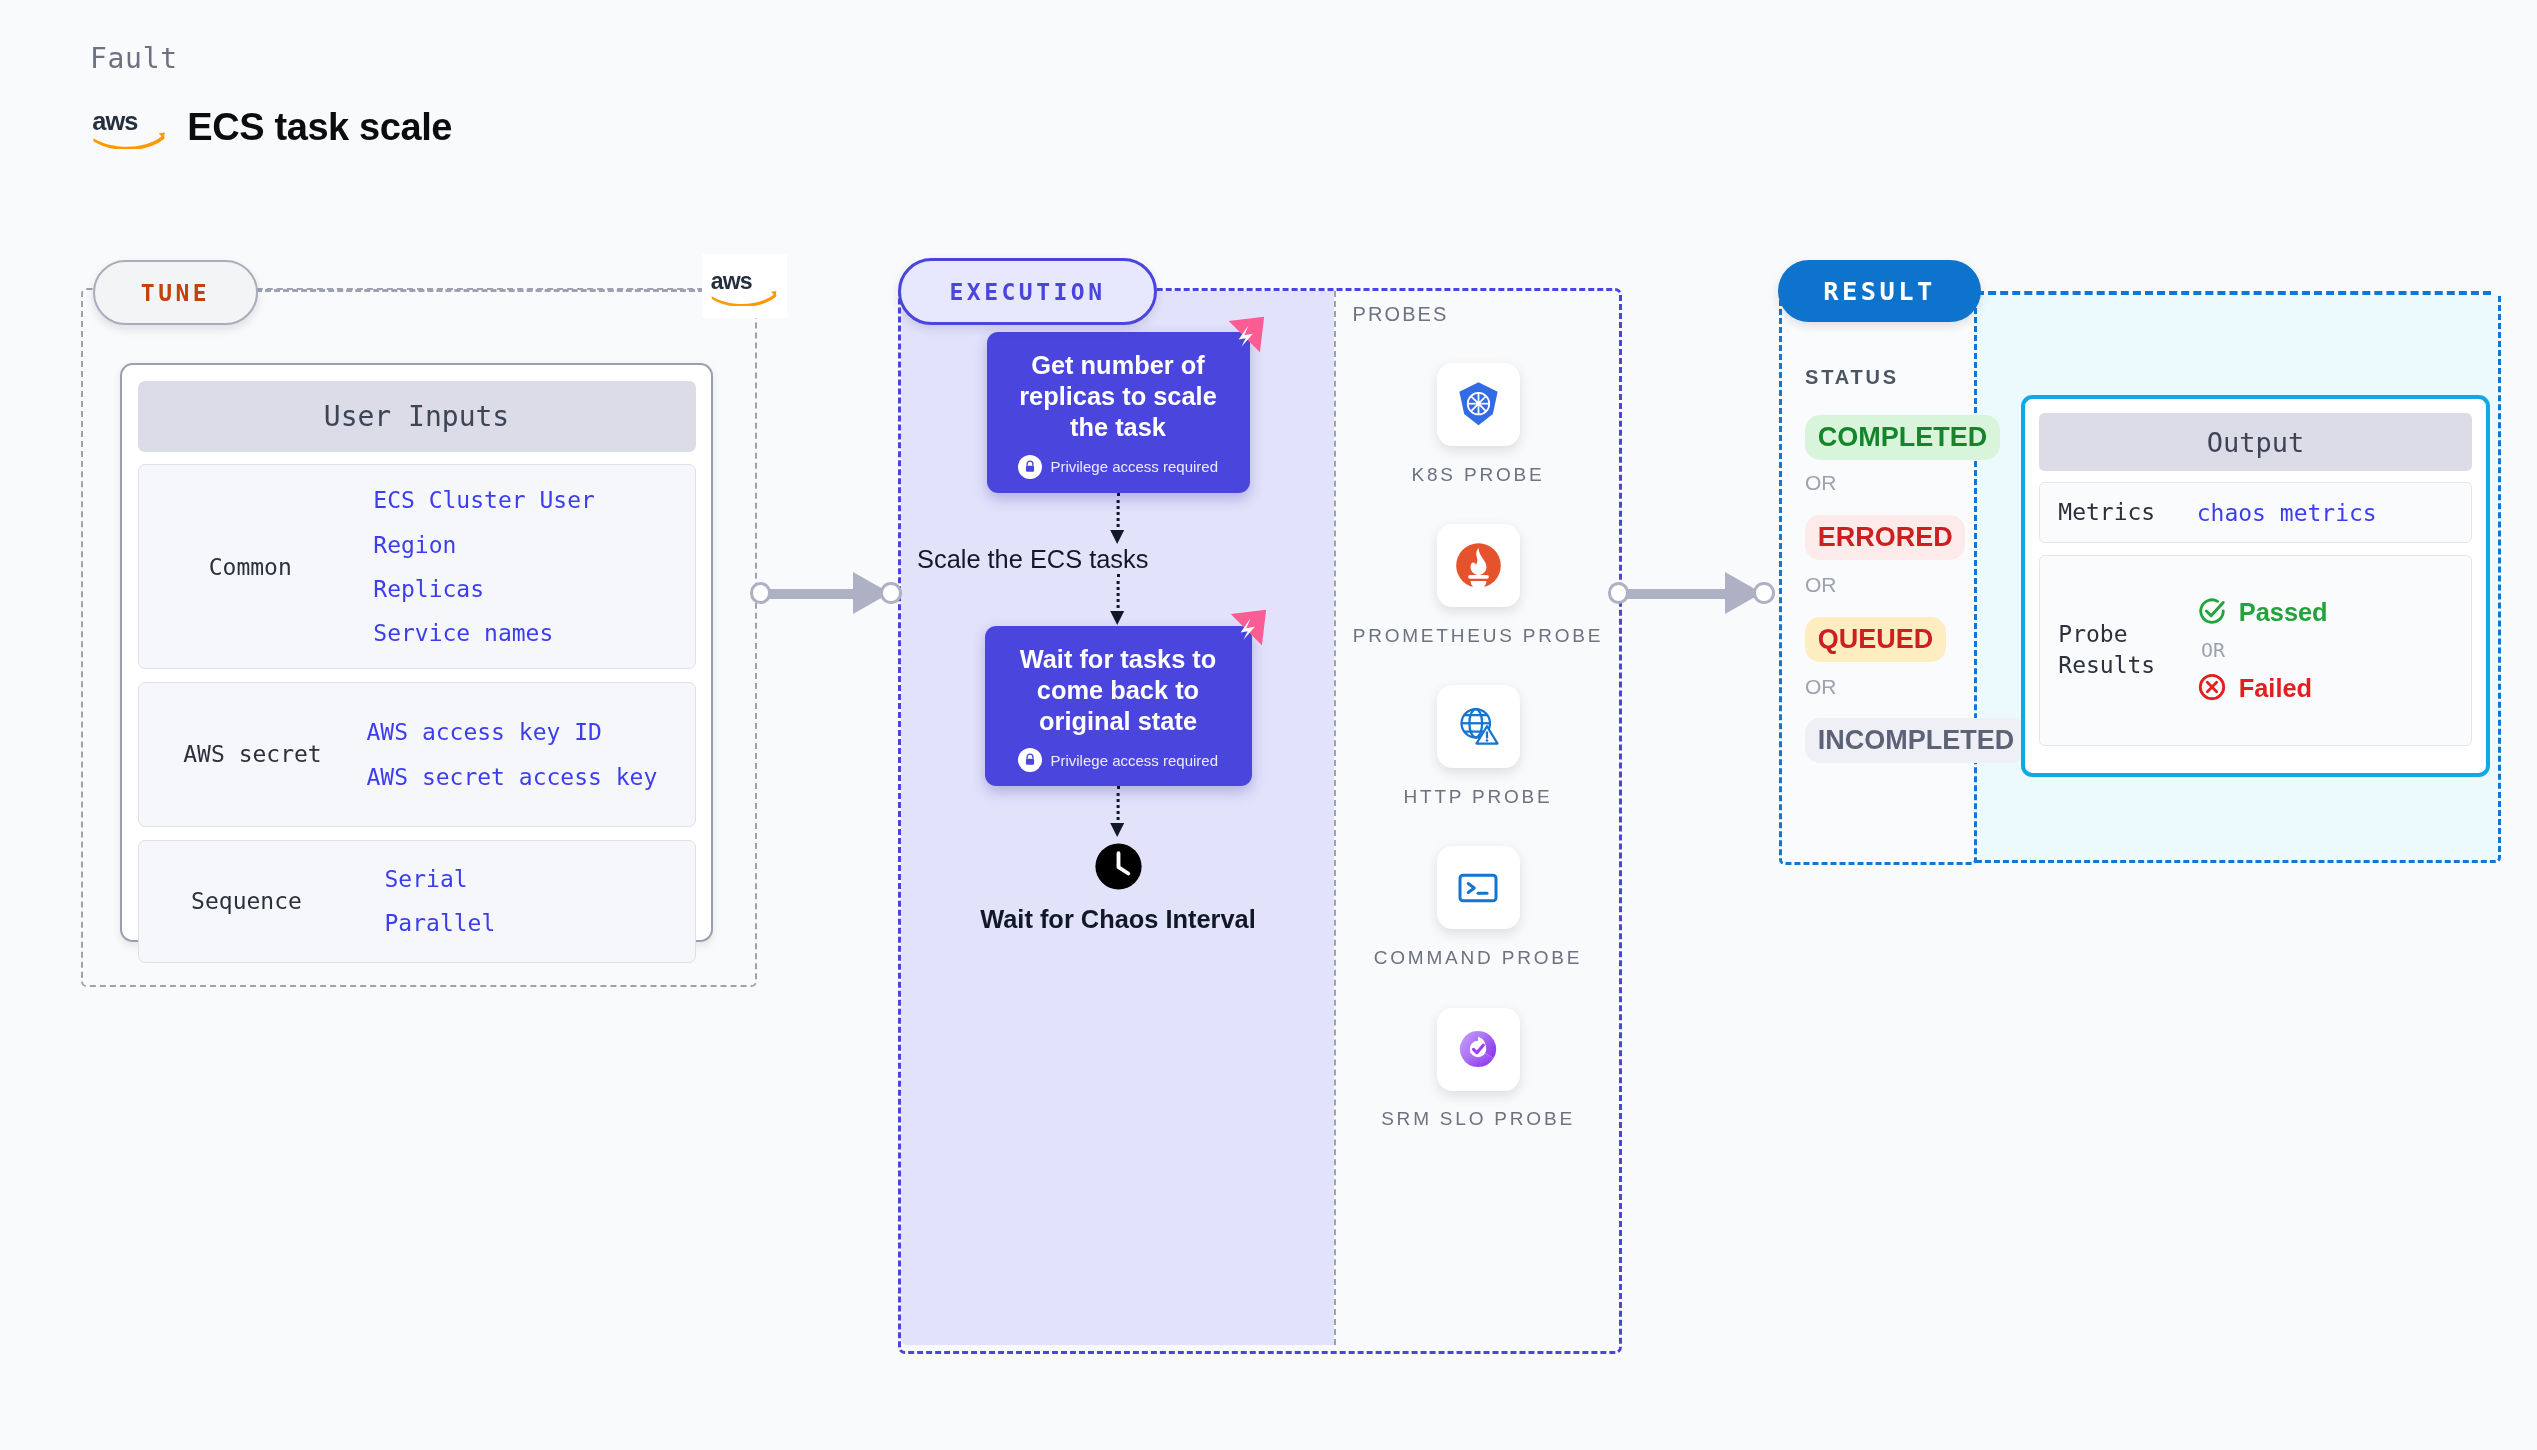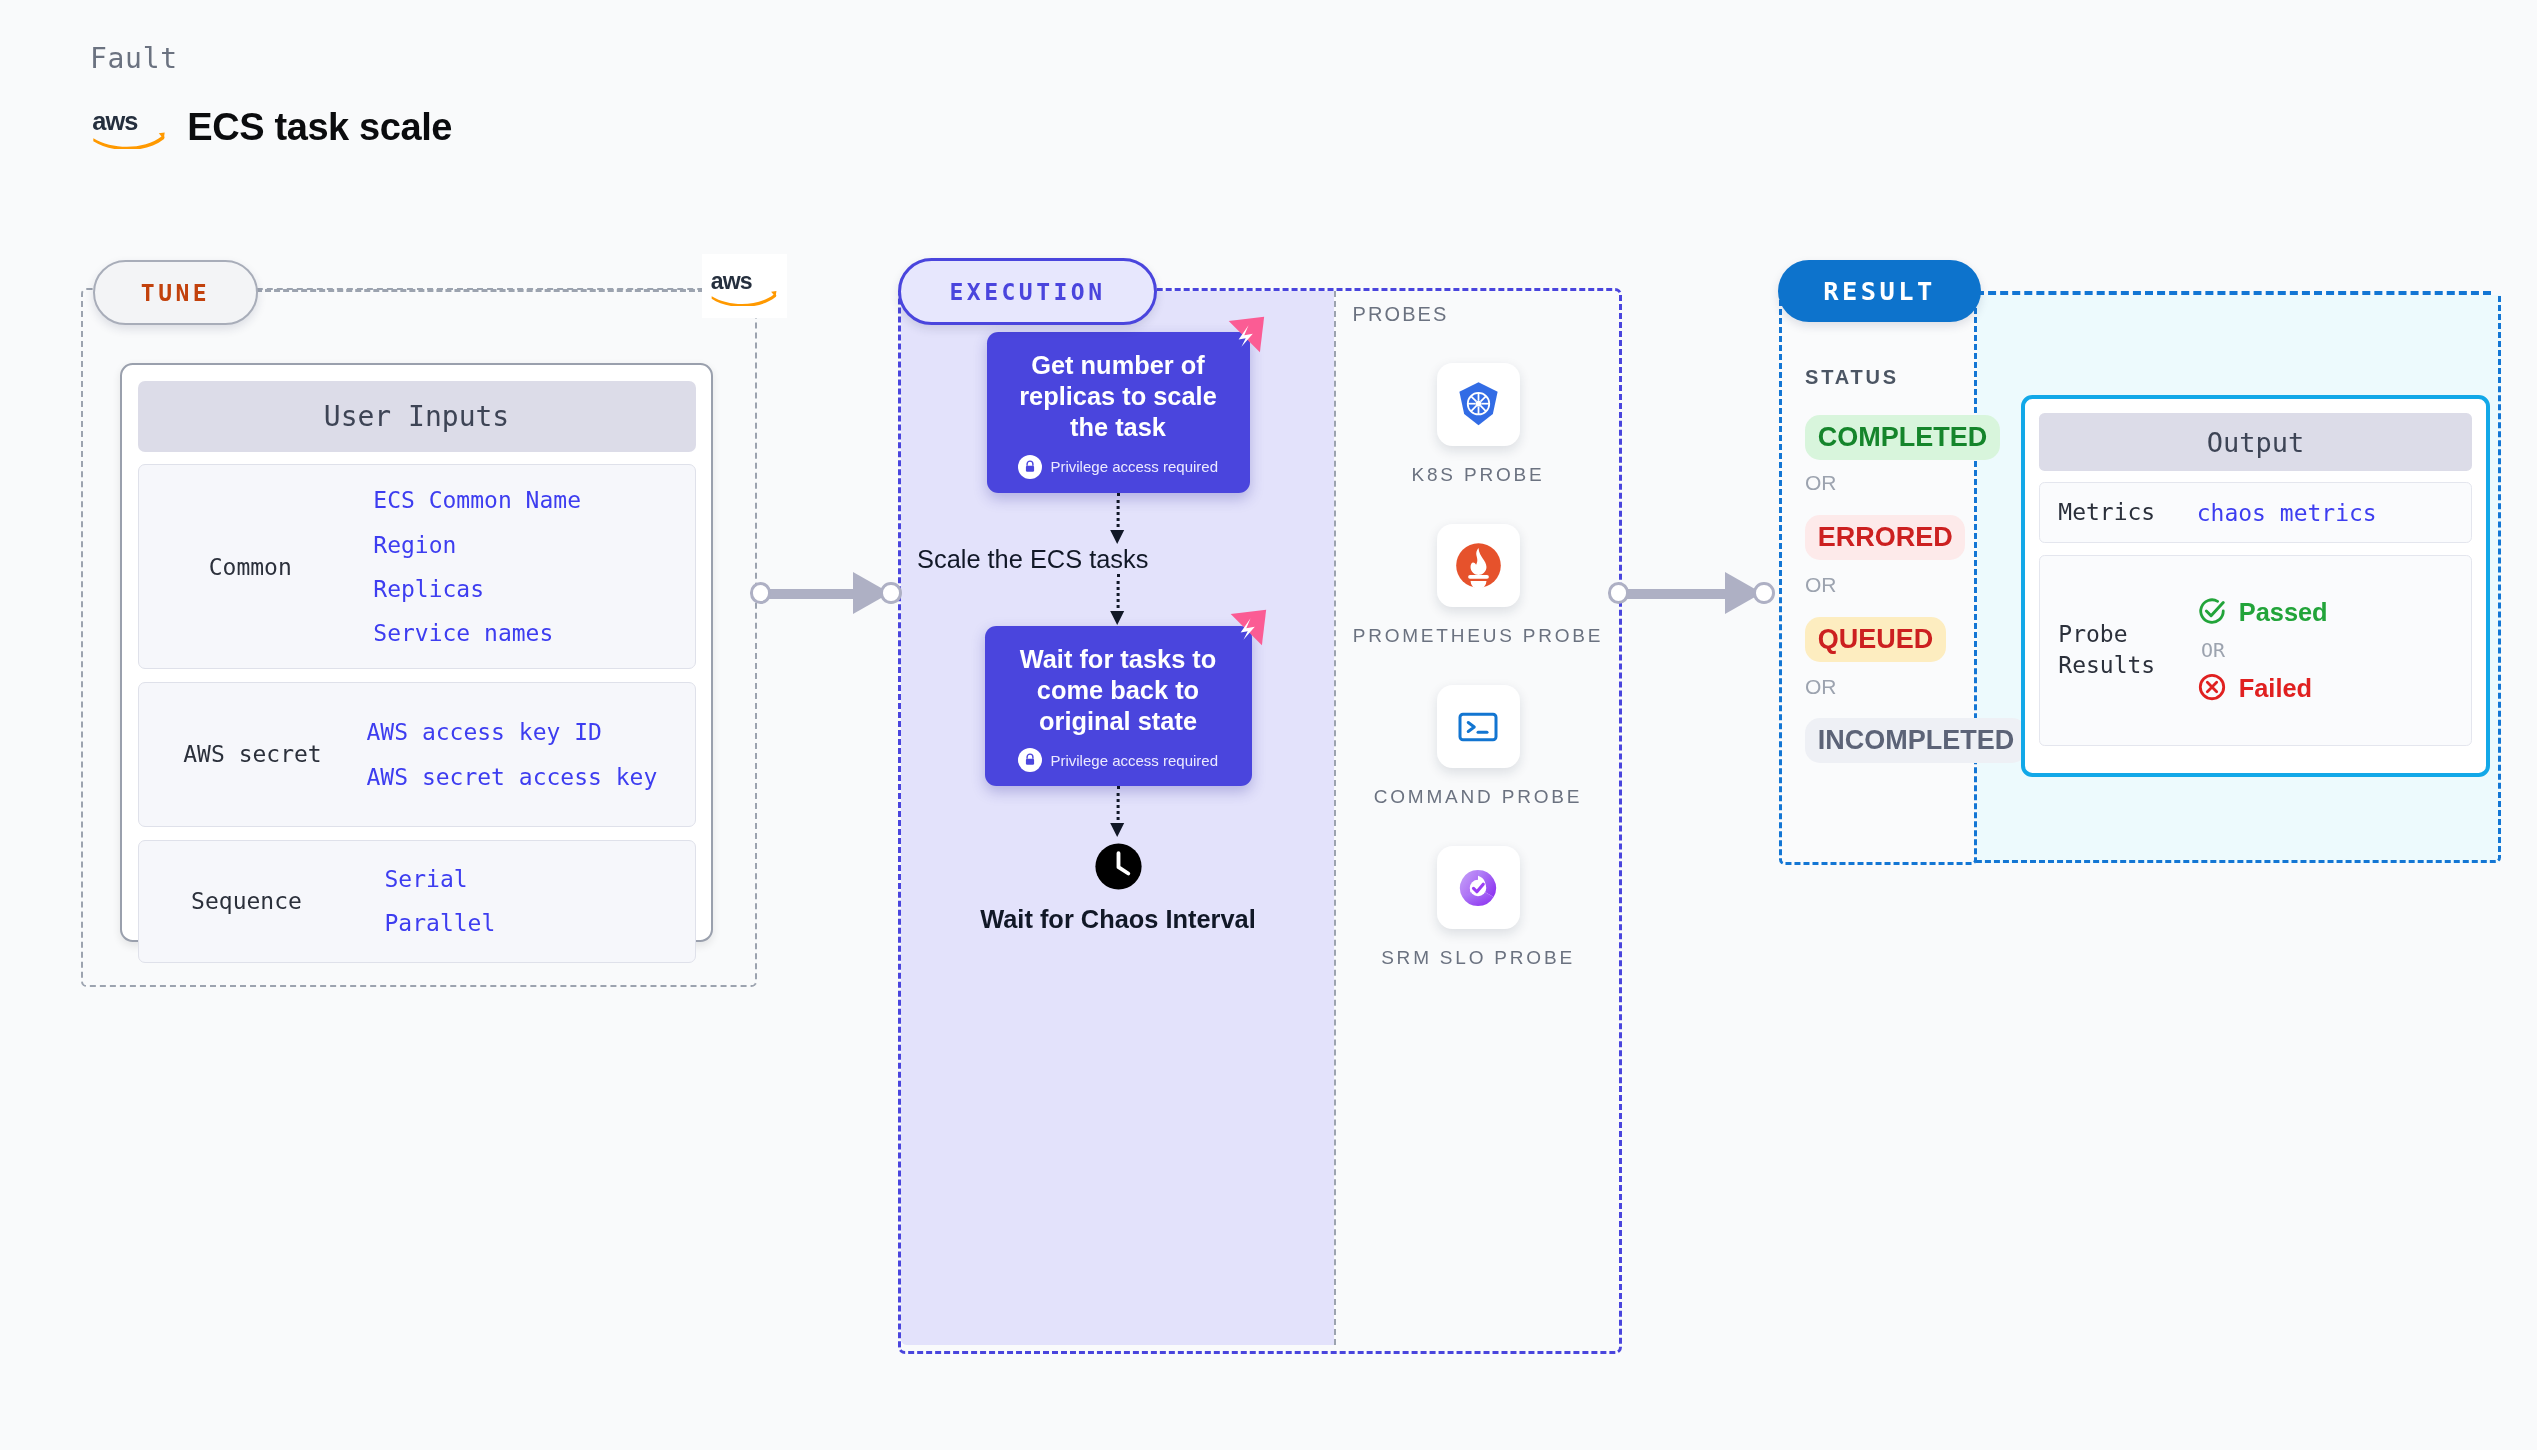--- a/index.html
+++ b/index.html
@@ -272,21 +272,21 @@
     </svg>
   </div>
 </div>
 
 <div id="user-inputs-card">
   <div id="user-inputs-header">User Inputs</div>
 
   <div class="ui-group" id="grp-common">
     <div class="ui-group-label">Common</div>
     <div class="ui-group-values">
-      <div class="ui-value">ECS Common Name</div>
+      <div class="ui-value">ECS Cluster User</div>
       <div class="ui-value">Region</div>
       <div class="ui-value">Replicas</div>
       <div class="ui-value">Service names</div>
     </div>
   </div>
 
   <div class="ui-group" id="grp-secret">
     <div class="ui-group-label">AWS secret</div>
     <div class="ui-group-values">
       <div class="ui-value">AWS access key ID</div>
@@ -412,20 +412,36 @@
       <svg viewBox="0 0 64 64" width="51" height="51">
         <circle cx="32" cy="32" r="28" fill="#e6522c"></circle>
         <path d="M32 10 C25 19, 34 22, 29 31 C26 26, 22 28, 22 34 c0 6 5 10 10 10 s10-4 10-10 c0-9-9-12-10-24 Z" fill="#ffffff"></path>
         <rect x="19" y="44" width="26" height="4.6" rx="2.3" fill="#ffffff"></rect>
         <path d="M22 51.5 h20 a10 10 0 0 1 -20 0 Z" fill="#ffffff"></path>
       </svg>
     </div>
     <div class="probe-label">PROMETHEUS PROBE</div>
   </div>
 
+  <div class="probe-item">
+    <div class="probe-tile">
+      <svg viewBox="0 0 64 64" width="48" height="48">
+        <g stroke="#1275d1" stroke-width="3" fill="none">
+          <circle cx="29" cy="27" r="19"></circle>
+          <ellipse cx="29" cy="27" rx="8.5" ry="19"></ellipse>
+          <line x1="10" y1="27" x2="48" y2="27"></line>
+          <path d="M13.5 16 h31 M13.5 38 h31"></path>
+        </g>
+        <path d="M44 31 L58 54 H30 Z" fill="#ffffff" stroke="#1275d1" stroke-width="3" stroke-linejoin="round"></path>
+        <line x1="44" y1="39" x2="44" y2="46" stroke="#1275d1" stroke-width="3" stroke-linecap="round"></line>
+        <circle cx="44" cy="50" r="1.8" fill="#1275d1"></circle>
+      </svg>
+    </div>
+    <div class="probe-label">HTTP PROBE</div>
+  </div>
 
   <div class="probe-item">
     <div class="probe-tile">
       <svg viewBox="0 0 64 64" width="48" height="48">
         <rect x="8" y="15" width="48" height="34" rx="4" fill="none" stroke="#1275d1" stroke-width="4"></rect>
         <path d="M19 26 L27 32 L19 38" fill="none" stroke="#1275d1" stroke-width="4" stroke-linecap="round" stroke-linejoin="round"></path>
         <line x1="32" y1="39" x2="44" y2="39" stroke="#1275d1" stroke-width="4" stroke-linecap="round"></line>
       </svg>
     </div>
     <div class="probe-label">COMMAND PROBE</div>

